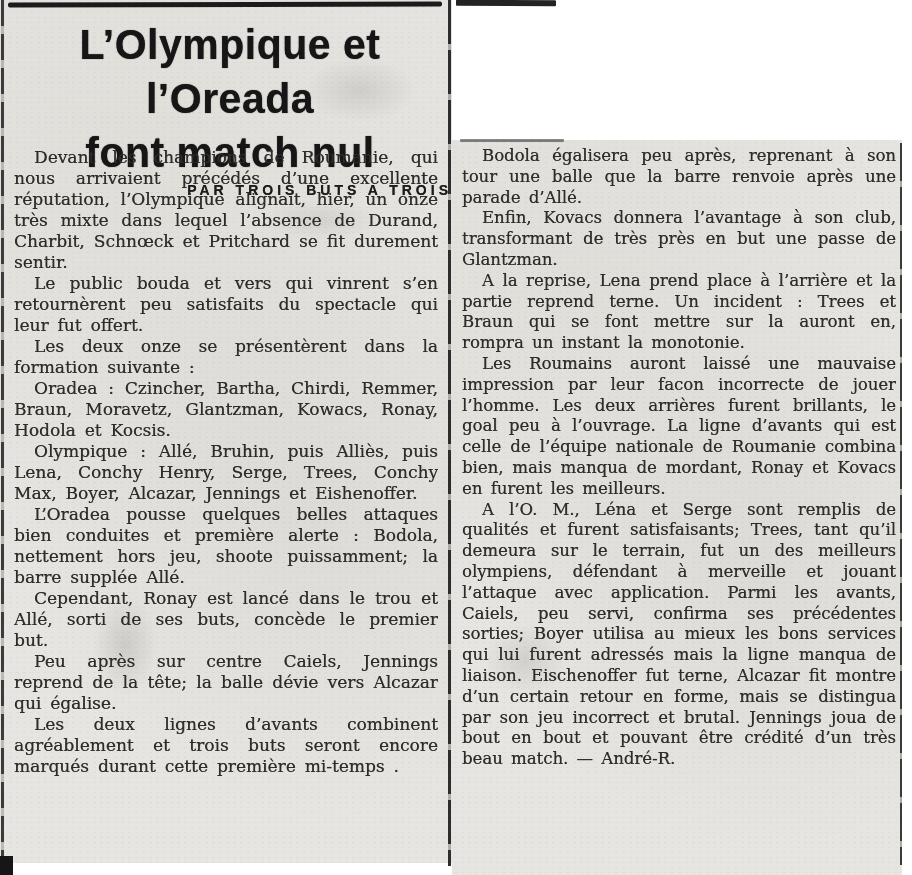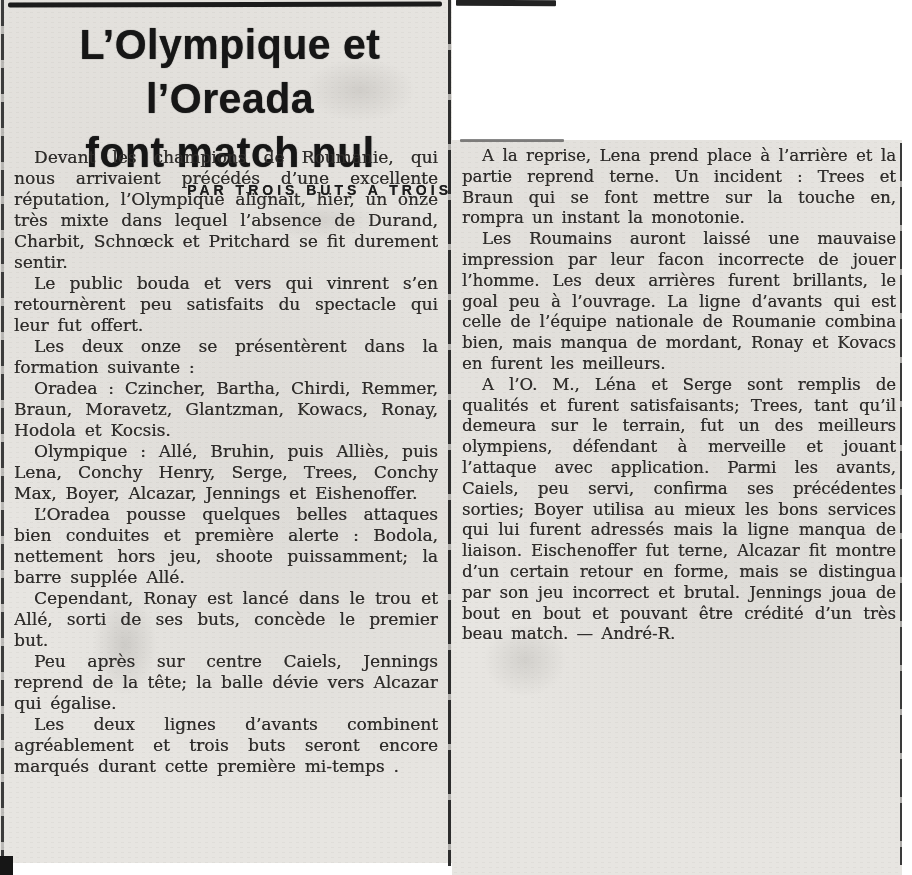--- a/index.html
+++ b/index.html
@@ -112,21 +112,23 @@
       <p>L’Oradea pousse quelques belles attaques bien conduites et première alerte : Bodola, nettement hors jeu, shoote puissamment; la barre supplée Allé.</p>
       <p>Cependant, Ronay est lancé dans le trou et Allé, sorti de ses buts, concède le premier but.</p>
       <p>Peu après sur centre Caiels, Jennings reprend de la tête; la balle dévie vers Alcazar qui égalise.</p>
       <p>Les deux lignes d’avants combinent agréablement et trois buts seront encore marqués durant cette première mi-temps .</p>
 
     </div>
   </div>
 
   <div class="paper paper-right">
     <div class="body-text body-right">
-      <p>A la reprise, Lena prend place à l’arrière et la partie reprend terne. Un incident : Trees et Braun qui se font mettre sur la touche en, rompra un instant la monotonie.</p>
+      <p>Bodola égalisera peu après, reprenant à son tour une balle que la barre renvoie après une parade d’Allé.</p>
+      <p>Enfin, Kovacs donnera l’avantage à son club, transformant de très près en but une passe de Glantzman.</p>
+      <p>A la reprise, Lena prend place à l’arrière et la partie reprend terne. Un incident : Trees et Braun qui se font mettre sur la auront en, rompra un instant la monotonie.</p>
       <p>Les Roumains auront laissé une mauvaise impression par leur facon incorrecte de jouer l’homme. Les deux arrières furent brillants, le goal peu à l’ouvrage. La ligne d’avants qui est celle de l’équipe nationale de Roumanie combina bien, mais manqua de mordant, Ronay et Kovacs en furent les meilleurs.</p>
       <p><span>A l’O. M., Léna et Serge sont remplis de qualités et furent satisfaisants; Trees, tant qu’il demeura sur le terrain, fut un des meilleurs olympiens, défendant à merveille et jouant l’attaque avec application. Parmi les avants, Caiels, peu servi, confirma ses précédentes sorties; Boyer utilisa au mieux les bons services qui lui furent adressés mais la ligne manqua de liaison. Eischenoffer fut terne, Alcazar fit montre d’un certain retour en forme, mais se distingua par son jeu incorrect et brutal. Jennings joua de bout en bout et pouvant être crédité d’un très beau match. — André-R.</span></p>
     </div>
   </div>
 
   <div class="rule rule-top-left"></div>
   <div class="rule rule-left-edge"></div>
   <div class="rule rule-center"></div>
   <div class="rule rule-right-edge"></div>
   <div class="rule fragment-top-right"></div>

